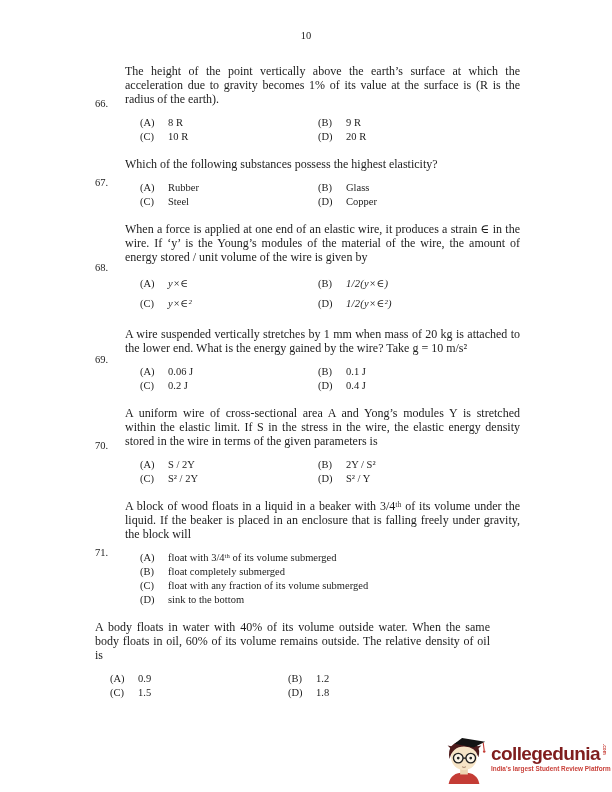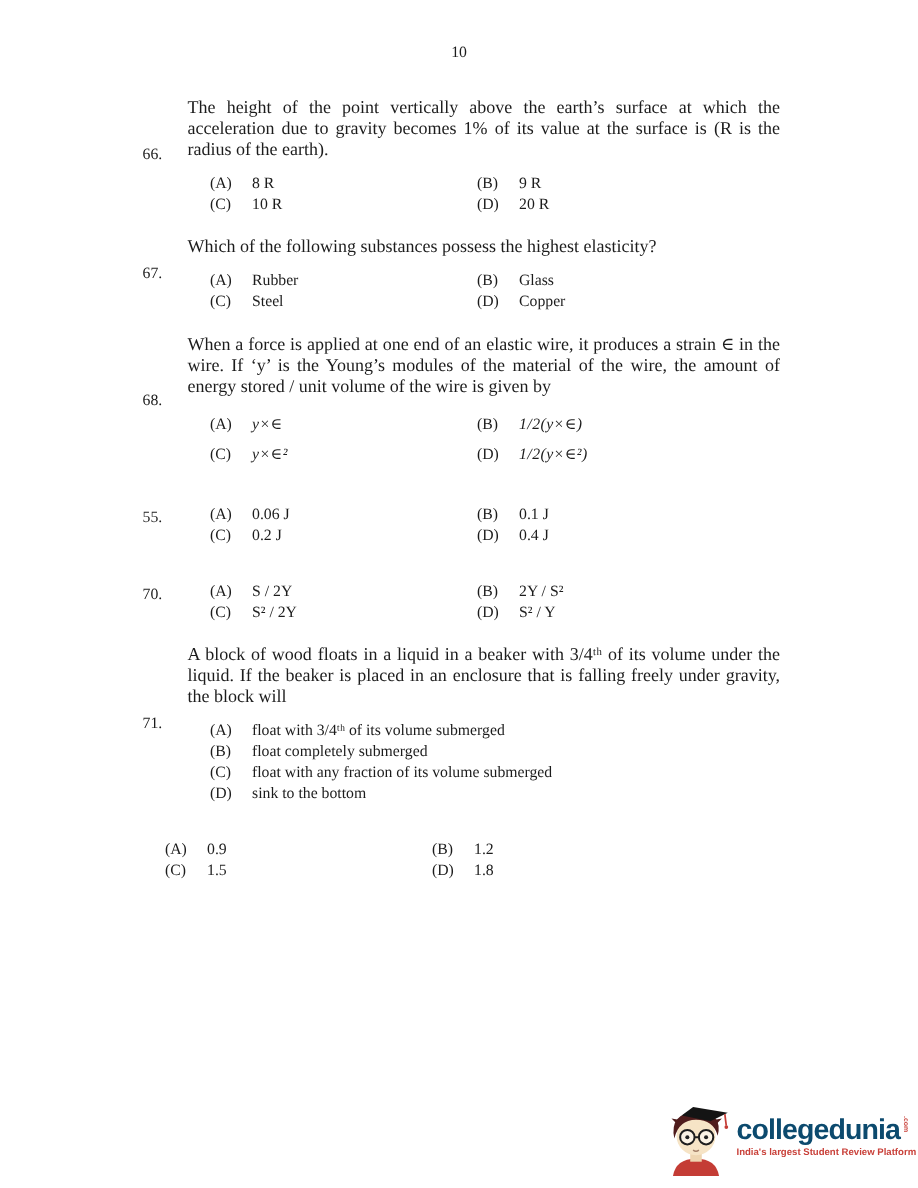--- a/index.html
+++ b/index.html
@@ -45,21 +45,21 @@
   }
   .mascot { flex: none; }
   .logo-text { margin-left: 2px; padding-top: 7px; }
   .brand-row { display: flex; align-items: flex-start; }
   .brand {
     font-family: "Liberation Sans", "DejaVu Sans", sans-serif;
     font-weight: bold;
     font-size: 19px;
     letter-spacing: -0.6px;
     line-height: 1;
-    color: #0c4a6e;
+    color: #7f1d1d;
   }
   .suffix {
     writing-mode: vertical-rl;
     font-family: "Liberation Sans", "DejaVu Sans", sans-serif;
     font-size: 4.6px;
     font-weight: bold;
     color: #c9413a;
     margin-left: 1px;
     line-height: 1;
   }
@@ -151,22 +151,23 @@
           </div>
           <div class="option">
             <span class="olabel">(D)</span>
             <span class="otext">1/2(y×∈²)</span>
           </div>
         </div>
       </div>
     </div>
 
     <div class="question">
-      <div class="qnum">55.</div>
-      <div class="qbody">
+      <div class="qnum">69.</div>
+      <div class="qbody">
+        <div class="qtext">A wire suspended vertically stretches by 1 mm when mass of 20 kg is attached to the lower end. What is the energy gained by the wire? Take g = 10 m/s²</div>
         <div class="options two-col">
           <div class="option">
             <span class="olabel">(A)</span>
             <span class="otext">0.06 J</span>
           </div>
           <div class="option">
             <span class="olabel">(B)</span>
             <span class="otext">0.1 J</span>
           </div>
           <div class="option">
@@ -177,20 +178,21 @@
             <span class="olabel">(D)</span>
             <span class="otext">0.4 J</span>
           </div>
         </div>
       </div>
     </div>
 
     <div class="question">
       <div class="qnum">70.</div>
       <div class="qbody">
+        <div class="qtext">A uniform wire of cross-sectional area A and Yong’s modules Y is stretched within the elastic limit. If S in the stress in the wire, the elastic energy density stored in the wire in terms of the given parameters is</div>
         <div class="options two-col">
           <div class="option">
             <span class="olabel">(A)</span>
             <span class="otext">S / 2Y</span>
           </div>
           <div class="option">
             <span class="olabel">(B)</span>
             <span class="otext">2Y / S²</span>
           </div>
           <div class="option">
@@ -225,20 +227,21 @@
           <div class="option">
             <span class="olabel">(D)</span>
             <span class="otext">sink to the bottom</span>
           </div>
         </div>
       </div>
     </div>
 
     <div class="question">
       <div class="qbody">
+        <div class="qtext">A body floats in water with 40% of its volume outside water. When the same body floats in oil, 60% of its volume remains outside. The relative density of oil is</div>
         <div class="options two-col">
           <div class="option">
             <span class="olabel">(A)</span>
             <span class="otext">0.9</span>
           </div>
           <div class="option">
             <span class="olabel">(B)</span>
             <span class="otext">1.2</span>
           </div>
           <div class="option">

